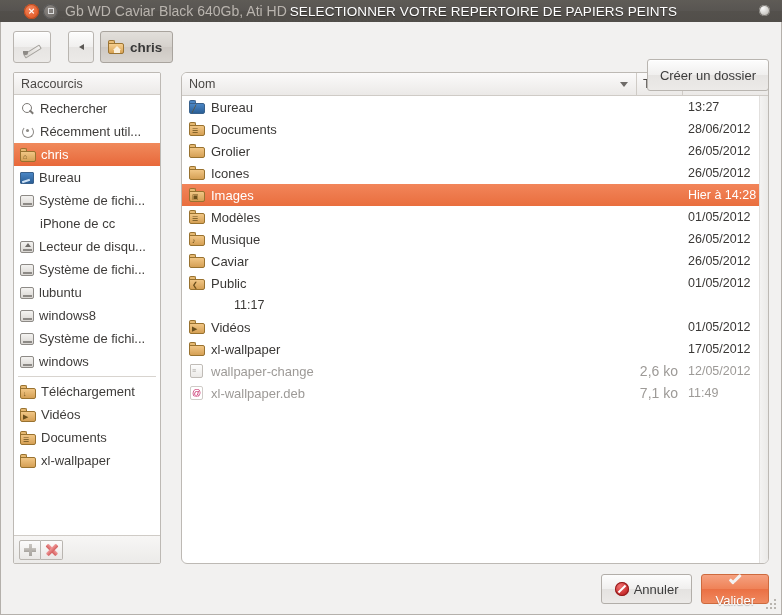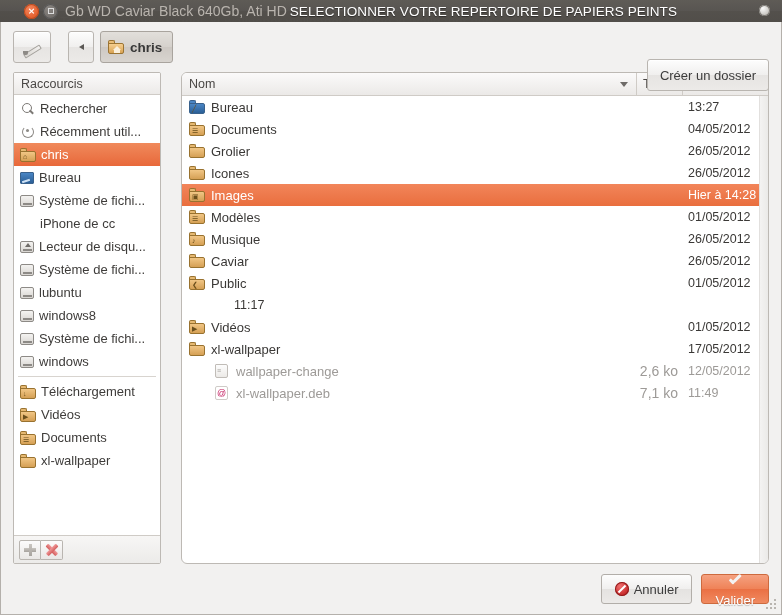--- a/index.html
+++ b/index.html
@@ -207,21 +207,21 @@
   .col-size{ width:46px; flex:0 0 auto; display:flex; align-items:center; padding-left:6px;
              border-left:1px solid #cfcbc6; cursor:default;}
   .col-mod{ width:86px; flex:0 0 auto; display:flex; align-items:center; padding-left:11px;
             border-left:1px solid #cfcbc6; cursor:default;}
   #fp-list{ flex:1 1 auto; overflow:hidden; position:relative; }
   .row{
     height:22px; display:flex; align-items:center; font-size:13px; color:#3a3836;
     cursor:default;
   }
   .row.selected{ background:linear-gradient(180deg,#f2855a,#e96e3e); color:#fff; }
-  .row.dim{ color:#9d9a97;padding-left:25px; }
+  .row.dim{ color:#9d9a97; }
   .row .c-name{ flex:1 1 auto; display:flex; align-items:center; gap:6px; padding-left:7px;
                 min-width:0; white-space:nowrap; overflow:hidden; }
   .row .c-size{ width:46px; flex:0 0 auto; text-align:right; padding-right:4px; font-size:14px;}
   .row .c-mod{ width:86px; flex:0 0 auto; padding-left:6px; font-size:12.5px; white-space:nowrap;}
   #fp-scroll{
     position:absolute; right:0; top:0; width:9px; height:100%;
     background:linear-gradient(90deg,#f4f3f2,#ebeae8);
     border-left:1px solid #e2e0de;
   }
 
@@ -467,21 +467,21 @@
           <div class="row">
             <div class="c-name">
               <span class="fi">
                 <span class="t"></span>
                 <span class="b"></span>
                 <span class="g">☰</span>
               </span>
               <span>Documents</span>
             </div>
             <div class="c-size"></div>
-            <div class="c-mod">04/05/2012</div>
+            <div class="c-mod">28/06/2012</div>
           </div>
           <div class="row">
             <div class="c-name">
               <span class="fi plain">
                 <span class="t"></span>
                 <span class="b"></span>
               </span>
               <span>Grolier</span>
             </div>
             <div class="c-size"></div>

